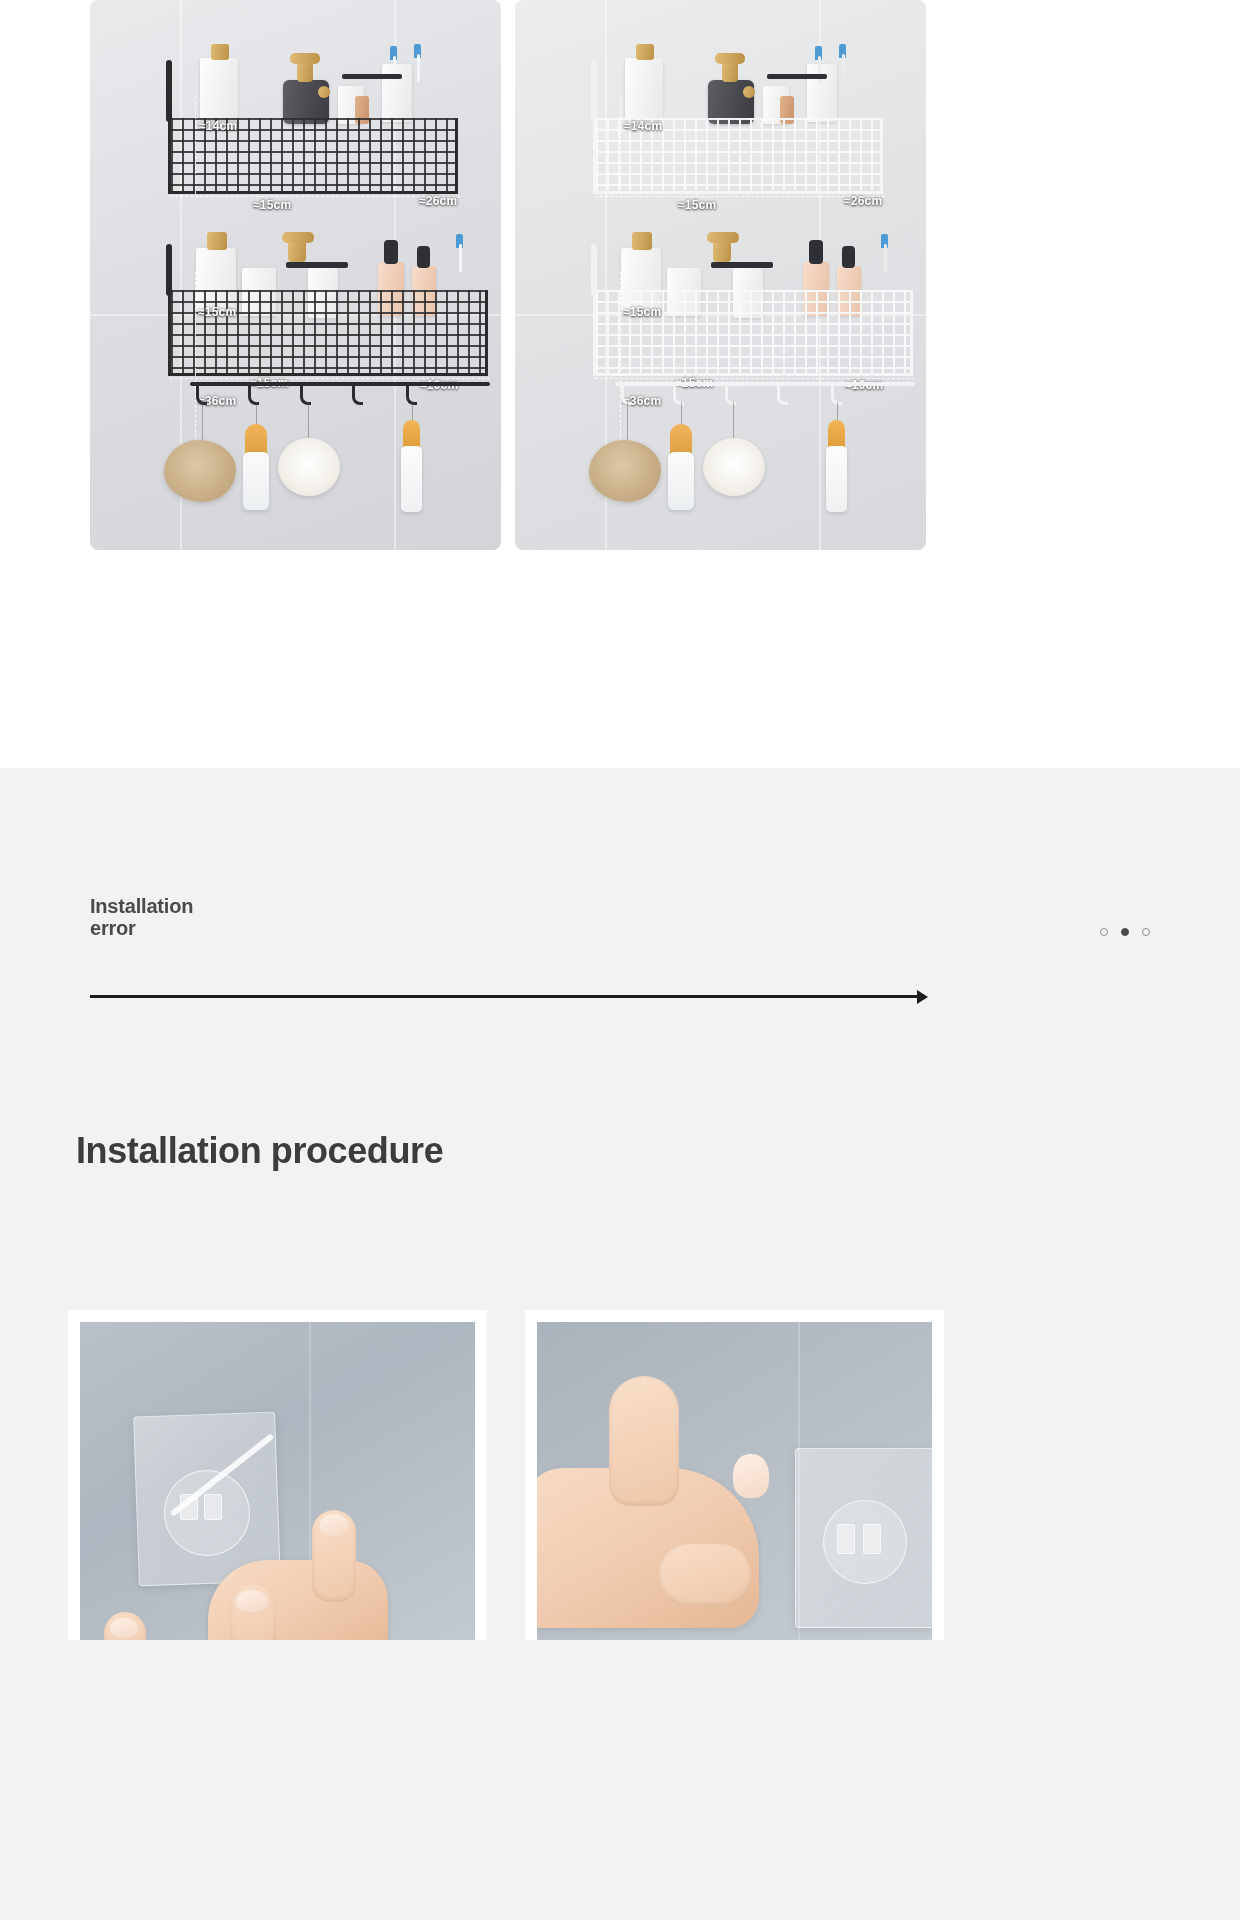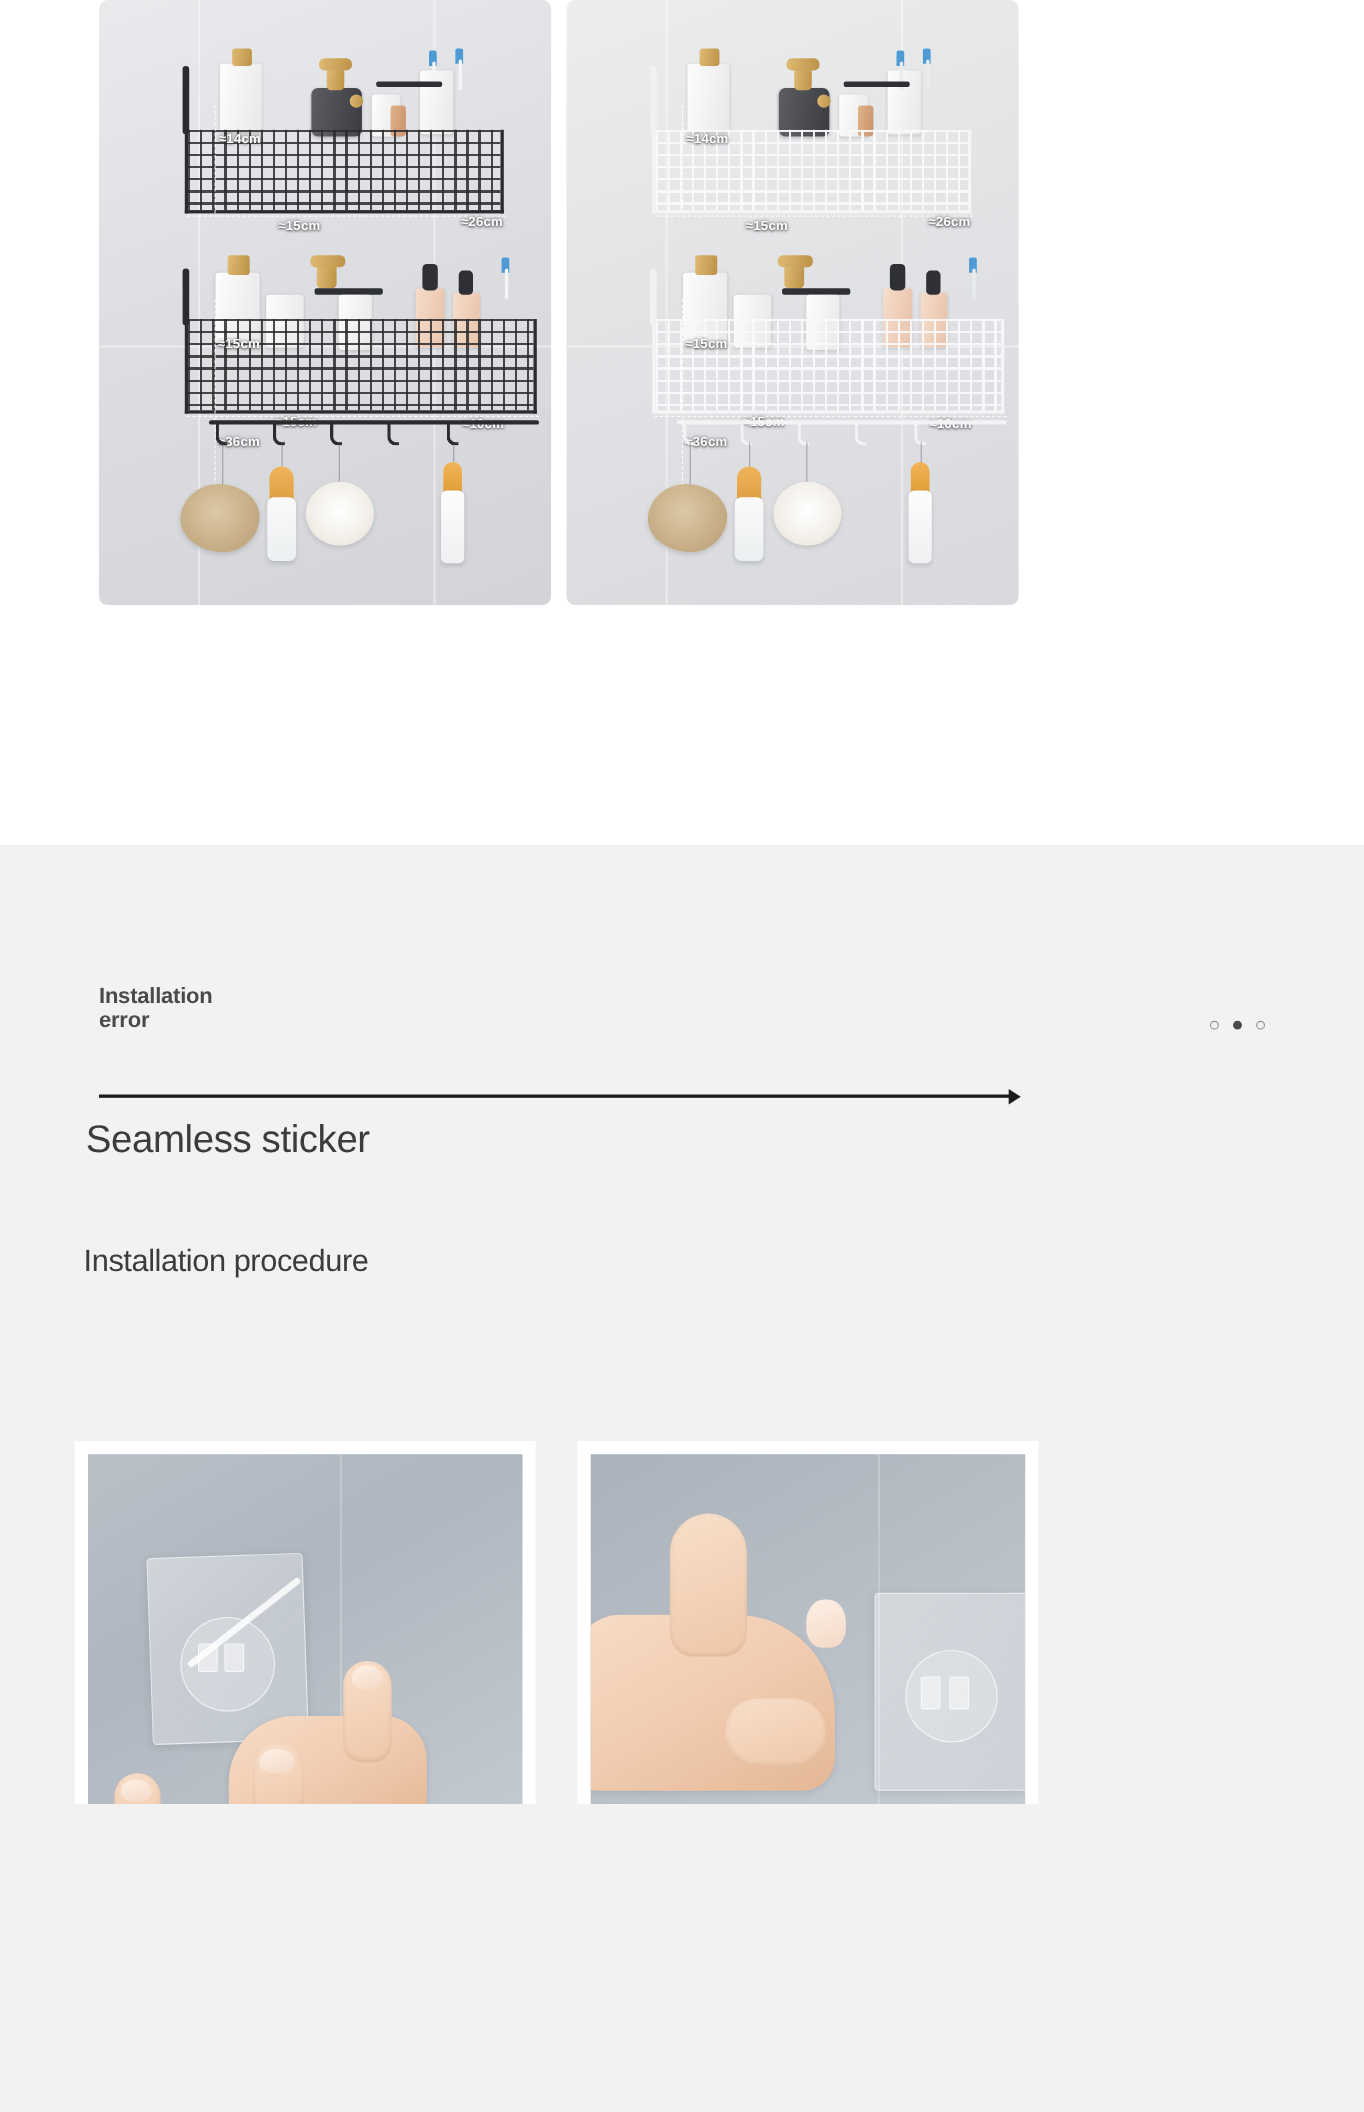--- a/index.html
+++ b/index.html
@@ -225,22 +225,22 @@
     left: 78px; top: 248px;
     font-size: 35px;
     font-weight: 400;
     color: #3c3c3e;
     letter-spacing: -.4px;
   }
 
   .title-procedure {
     position: absolute;
     left: 76px; top: 362px;
-    font-size: 28px;
-    font-weight: 400;
+    font-size: 36px;
+    font-weight: 700;
     color: #3c3c3e;
     letter-spacing: -.4px;
   }
 
   
   .install-row {
     position: absolute;
     left: 68px; top: 542px;
     width: 876px; height: 330px;
     display: flex;
@@ -489,21 +489,20 @@
       <span class="dot"></span>
       <span class="dot filled"></span>
       <span class="dot"></span>
     </div>
 
     <div class="divider-arrow">
       <span class="bar"></span>
       <span class="tip"></span>
     </div>
 
-    <h2 class="title-sticker">Seamless sticker</h2>
 
     <h2 class="title-procedure">Installation procedure</h2>
 
     <div class="install-row">
 
       <figure class="install-photo">
         <div class="install-inner">
           <div class="wall-line" style="left:58%;"></div>
 
           <div class="sticker-sheet" style="left:56px;top:92px;width:142px;height:170px;border-radius:4px;transform:rotate(-2deg);"></div>

